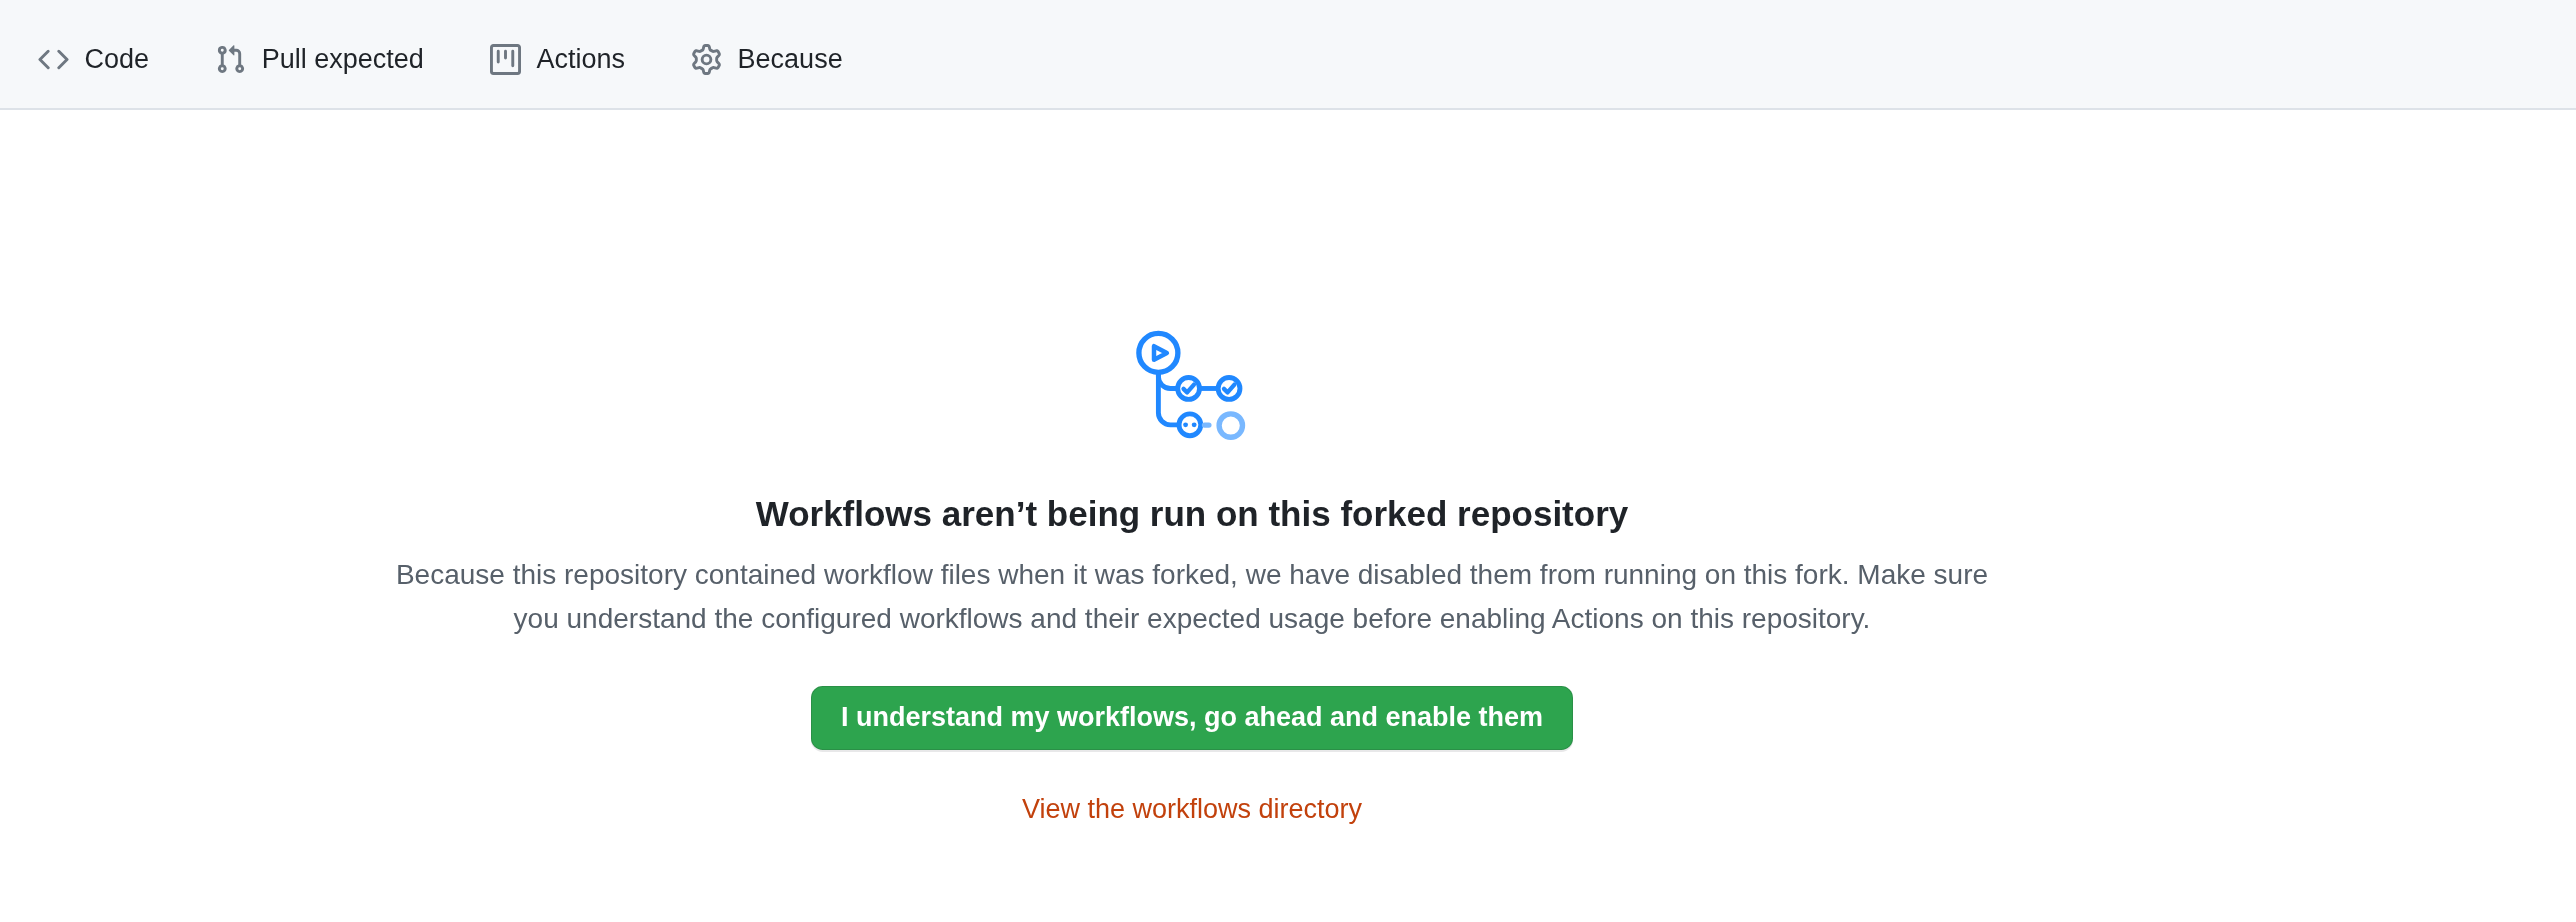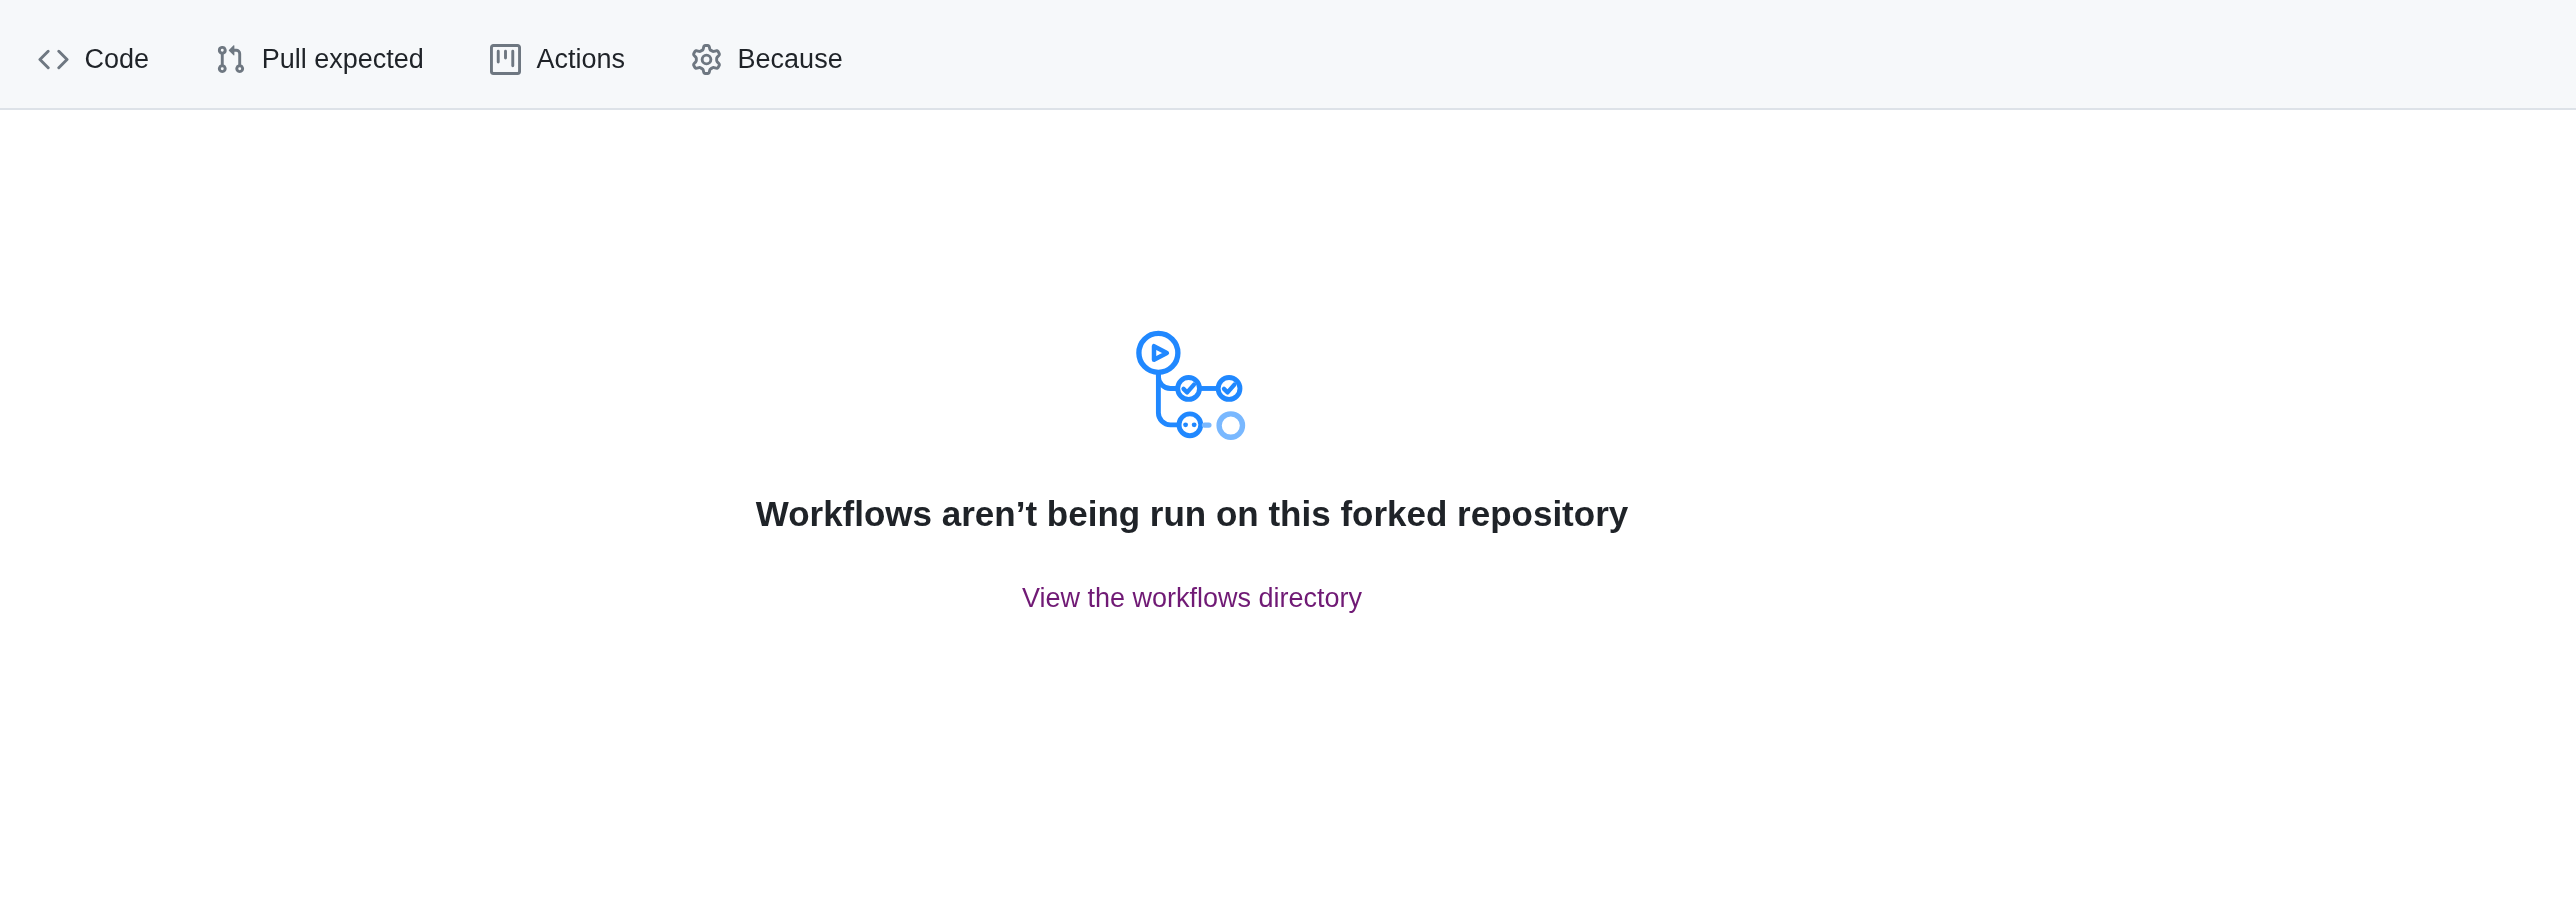--- a/index.html
+++ b/index.html
@@ -84,21 +84,21 @@
     font-family: inherit;
     font-size: 27px;
     font-weight: 700;
     border: 1px solid rgba(27,31,36,0.15);
     border-radius: 11.7px;
     box-shadow: 0 2px 0 rgba(27,31,36,0.1);
     cursor: pointer;
   }
   .bs-link-row { margin-top: 39px; font-size: 27px; line-height: 41px; }
   .bs-link {
-    color: #701a75;
+    color: #c2410c;
     text-decoration: none;
     cursor: pointer;
   }
 </style>
 </head>
 <body>
 
 <header class="tabnav">
   <div class="tabnav-inner">
 
@@ -157,21 +157,25 @@
       <circle cx="56.3" cy="97.3" r="11.2" stroke="#2088ff" stroke-width="5"></circle>
       <circle cx="51.9" cy="97.3" r="2.5" fill="#2088ff"></circle>
       <circle cx="60.7" cy="97.3" r="2.5" fill="#2088ff"></circle>
 
       <line x1="71.3" y1="97.6" x2="75.8" y2="97.6" stroke="#79b8ff" stroke-width="5.5" stroke-linecap="round"></line>
       <circle cx="98.3" cy="98" r="12" stroke="#79b8ff" stroke-width="5.5"></circle>
     </svg>
 
     <h2 class="bs-heading">Workflows aren’t being run on this forked repository</h2>
 
+    <p class="bs-desc">Because this repository contained workflow files when it was forked, we have disabled them from running on this fork. Make sure you understand the configured workflows and their expected usage before enabling Actions on this repository.</p>
 
+    <div>
+      <button class="bs-button">I understand my workflows, go ahead and enable them</button>
+    </div>
 
     <div class="bs-link-row">
       <a class="bs-link">View the workflows directory</a>
     </div>
 
   </div>
 </main>
 
 
 </body></html>

